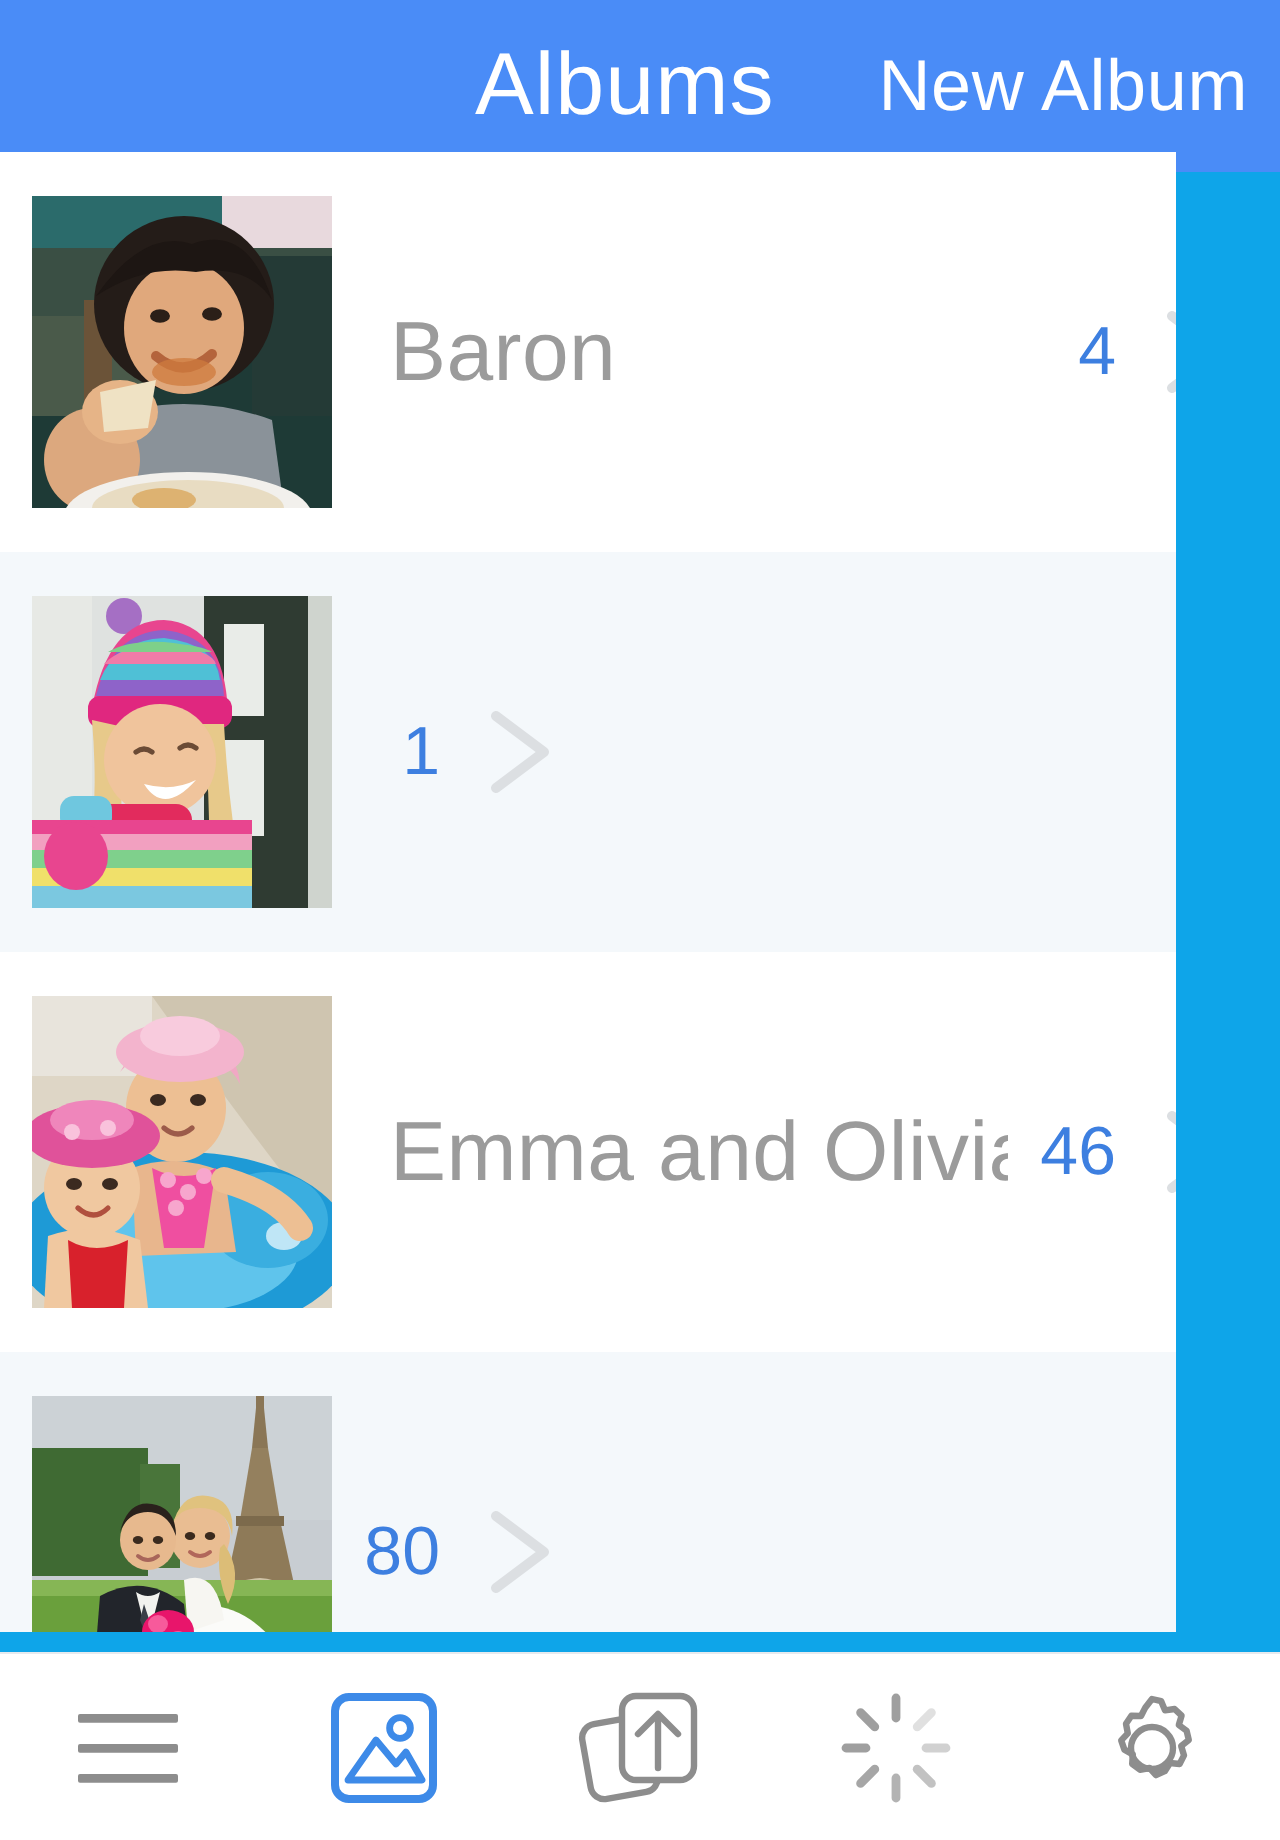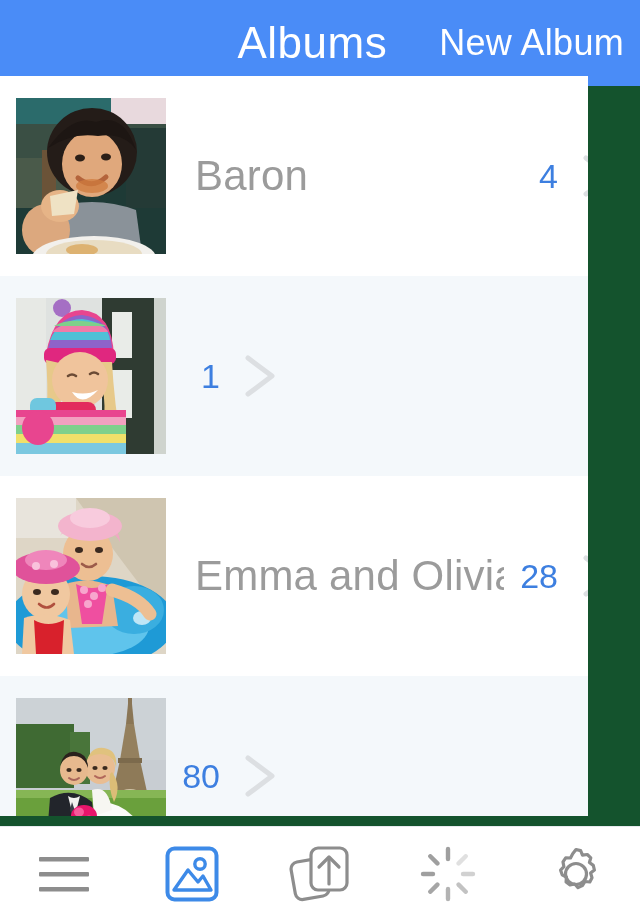--- a/index.html
+++ b/index.html
@@ -2,21 +2,21 @@
 <html><head>
 <meta charset="utf-8">
 <style>
   * { margin:0; padding:0; box-sizing:border-box; }
   html, body {
     width:640px; height:920px;
     background:#ffffff;
     font-family:"Liberation Sans", sans-serif;
     overflow:hidden;
   }
-  #app { position:relative; width:640px; height:920px; background:#14532d; }
+  #app { position:relative; width:640px; height:920px; background:#0ea5e9; }
 
   
   .header {
     position:absolute; top:0; left:0;
     width:640px; height:86px;
     background:#4a8cf7;
     display:flex; align-items:center; justify-content:flex-end;
   }
   .header-title {
     color:#ffffff; font-size:44px; font-weight:400;
@@ -254,21 +254,21 @@
               <circle cx="38" cy="66" r="4" fill="#f9c2dc"></circle>
             <ellipse cx="21" cy="94" rx="4" ry="3" fill="#3b2a20"></ellipse>
             <ellipse cx="39" cy="94" rx="4" ry="3" fill="#3b2a20"></ellipse>
             <path d="M23 106 q8 7 15 0" stroke="#b0503e" stroke-width="2.6" fill="none" stroke-linecap="round"></path>
             <path d="M8 120 Q30 112 54 122 L58 156 L6 156Z" fill="#f0c8a0"></path>
             <path d="M18 122 L20 156 L46 156 L48 122 Q32 130 18 122Z" fill="#d8212c"></path>
           </g>
         </svg>
       </div>
       <div class="album-name">Emma and Olivia</div>
-      <div class="album-count">28</div>
+      <div class="album-count">46</div>
       <div class="chev">
         <svg width="38" height="48" viewBox="0 0 38 48">
             <path d="M6 6 L30 24 L6 42" fill="none" stroke="#dcdfe2" stroke-width="5" stroke-linecap="round" stroke-linejoin="round"></path>
           </svg>
       </div>
     </div>
 
     <div class="album-row even">
       <div class="thumb">
         <svg viewBox="0 0 150 156" xmlns="http://www.w3.org/2000/svg">

